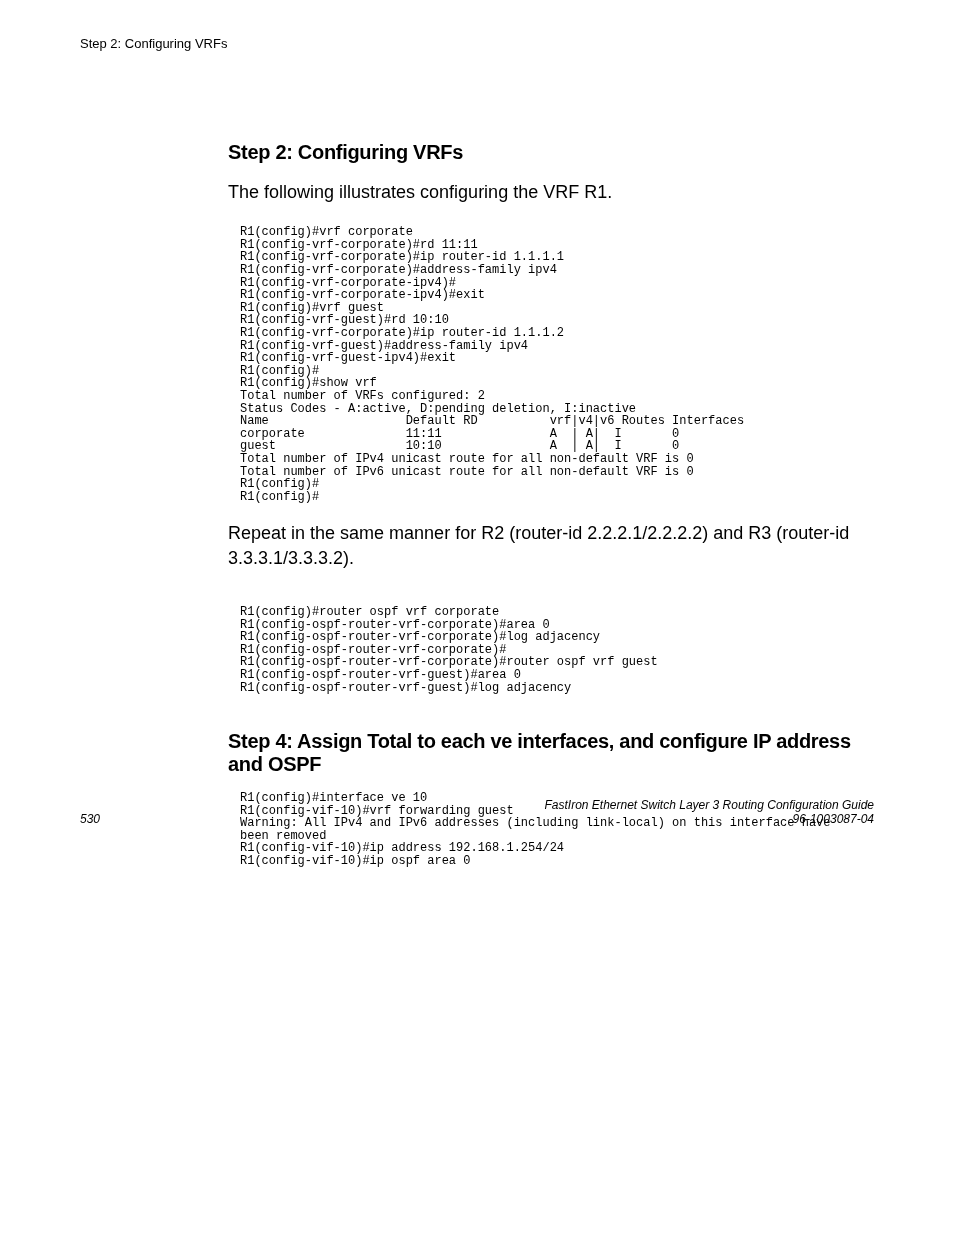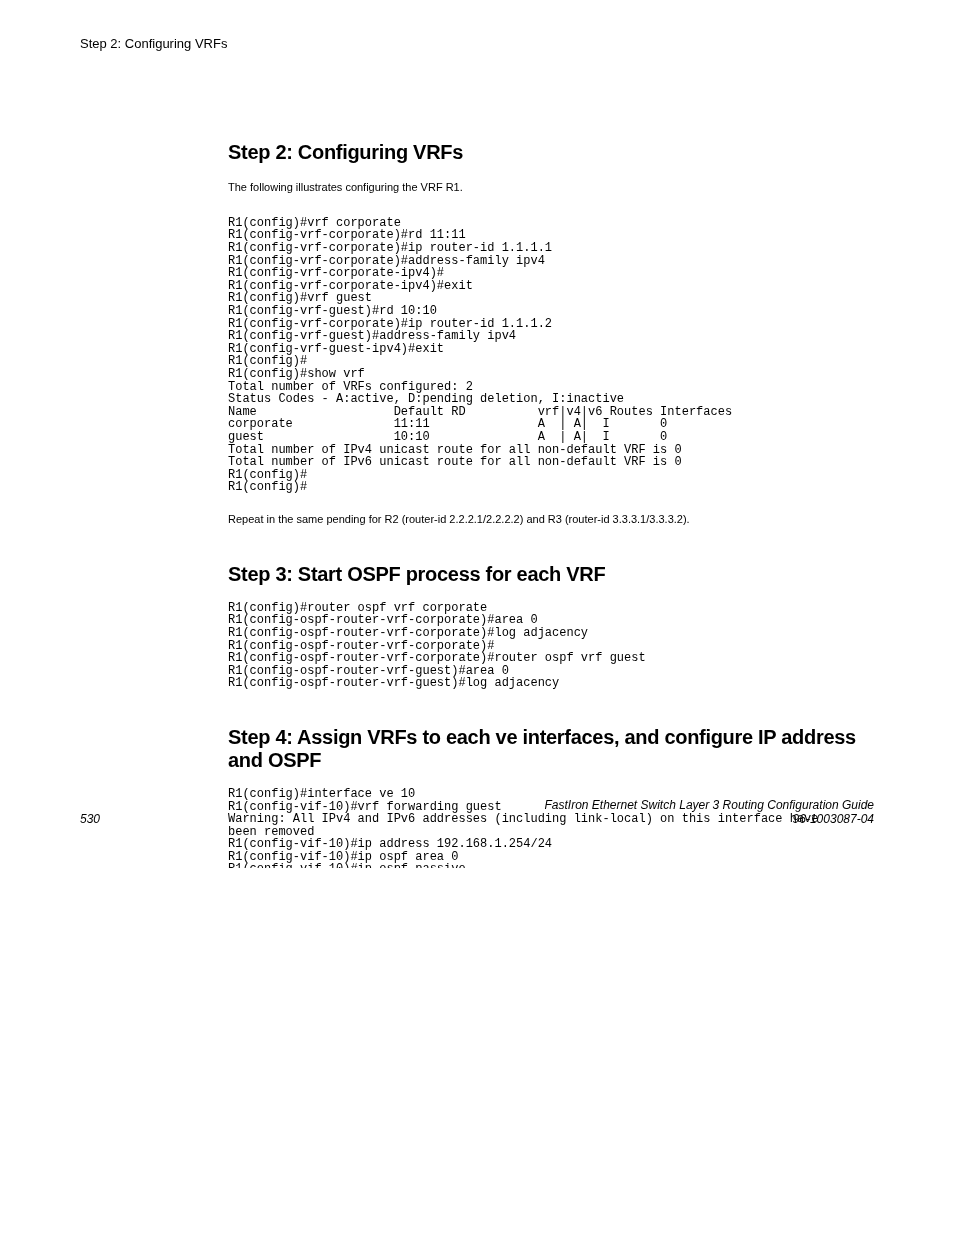--- a/index.html
+++ b/index.html
@@ -24,29 +24,29 @@
     margin-left: 148px;
   }
   h2 {
     font-family: "Arial Black", Arial, sans-serif;
     font-weight: 900;
     font-size: 20px;
     margin: 0 0 16px 0;
     letter-spacing: -0.3px;
   }
   p.body {
-    font-size: 11px;
+    font-size: 18px;
     margin: 0 0 22px 0;
     line-height: 1.35;
   }
   pre {
     font-family: "Courier New", Courier, monospace;
     font-size: 12px;
     line-height: 1.05;
-    margin: 0 0 18px 0;
+    margin: 0 0 18px 12px;
     white-space: pre;
   }
   .section {
     margin-bottom: 36px;
   }
   .footer {
     position: absolute;
     bottom: 42px;
     left: 80px;
     right: 80px;
@@ -87,36 +87,35 @@
 R1(config)#show vrf
 Total number of VRFs configured: 2
 Status Codes - A:active, D:pending deletion, I:inactive
 Name                   Default RD          vrf|v4|v6 Routes Interfaces
 corporate              11:11               A  | A|  I       0
 guest                  10:10               A  | A|  I       0
 Total number of IPv4 unicast route for all non-default VRF is 0
 Total number of IPv6 unicast route for all non-default VRF is 0
 R1(config)#
 R1(config)#</pre>
-      <p class="body">Repeat in the same pending for R2 (router-id 2.2.2.1/2.2.2.2) and R3 (router-id 3.3.3.1/3.3.3.2).</p>
+      <p class="body">Repeat in the same manner for R2 (router-id 2.2.2.1/2.2.2.2) and R3 (router-id 3.3.3.1/3.3.3.2).</p>
     </div>
 
     <div class="section">
-      <h2>Step 3: Start OSPF process for each VRF</h2>
       <pre>R1(config)#router ospf vrf corporate
 R1(config-ospf-router-vrf-corporate)#area 0
 R1(config-ospf-router-vrf-corporate)#log adjacency
 R1(config-ospf-router-vrf-corporate)#
 R1(config-ospf-router-vrf-corporate)#router ospf vrf guest
 R1(config-ospf-router-vrf-guest)#area 0
 R1(config-ospf-router-vrf-guest)#log adjacency</pre>
     </div>
 
     <div class="section">
-      <h2>Step 4: Assign VRFs to each ve interfaces, and configure IP address and OSPF</h2>
+      <h2>Step 4: Assign Total to each ve interfaces, and configure IP address and OSPF</h2>
       <pre>R1(config)#interface ve 10
 R1(config-vif-10)#vrf forwarding guest
 Warning: All IPv4 and IPv6 addresses (including link-local) on this interface have
 been removed
 R1(config-vif-10)#ip address 192.168.1.254/24
 R1(config-vif-10)#ip ospf area 0
 R1(config-vif-10)#ip ospf passive
 R1(config-vif-10)#exit
 R1(config)#interface ve 11
 R1(config-vif-11)#vrf forwarding corporate

